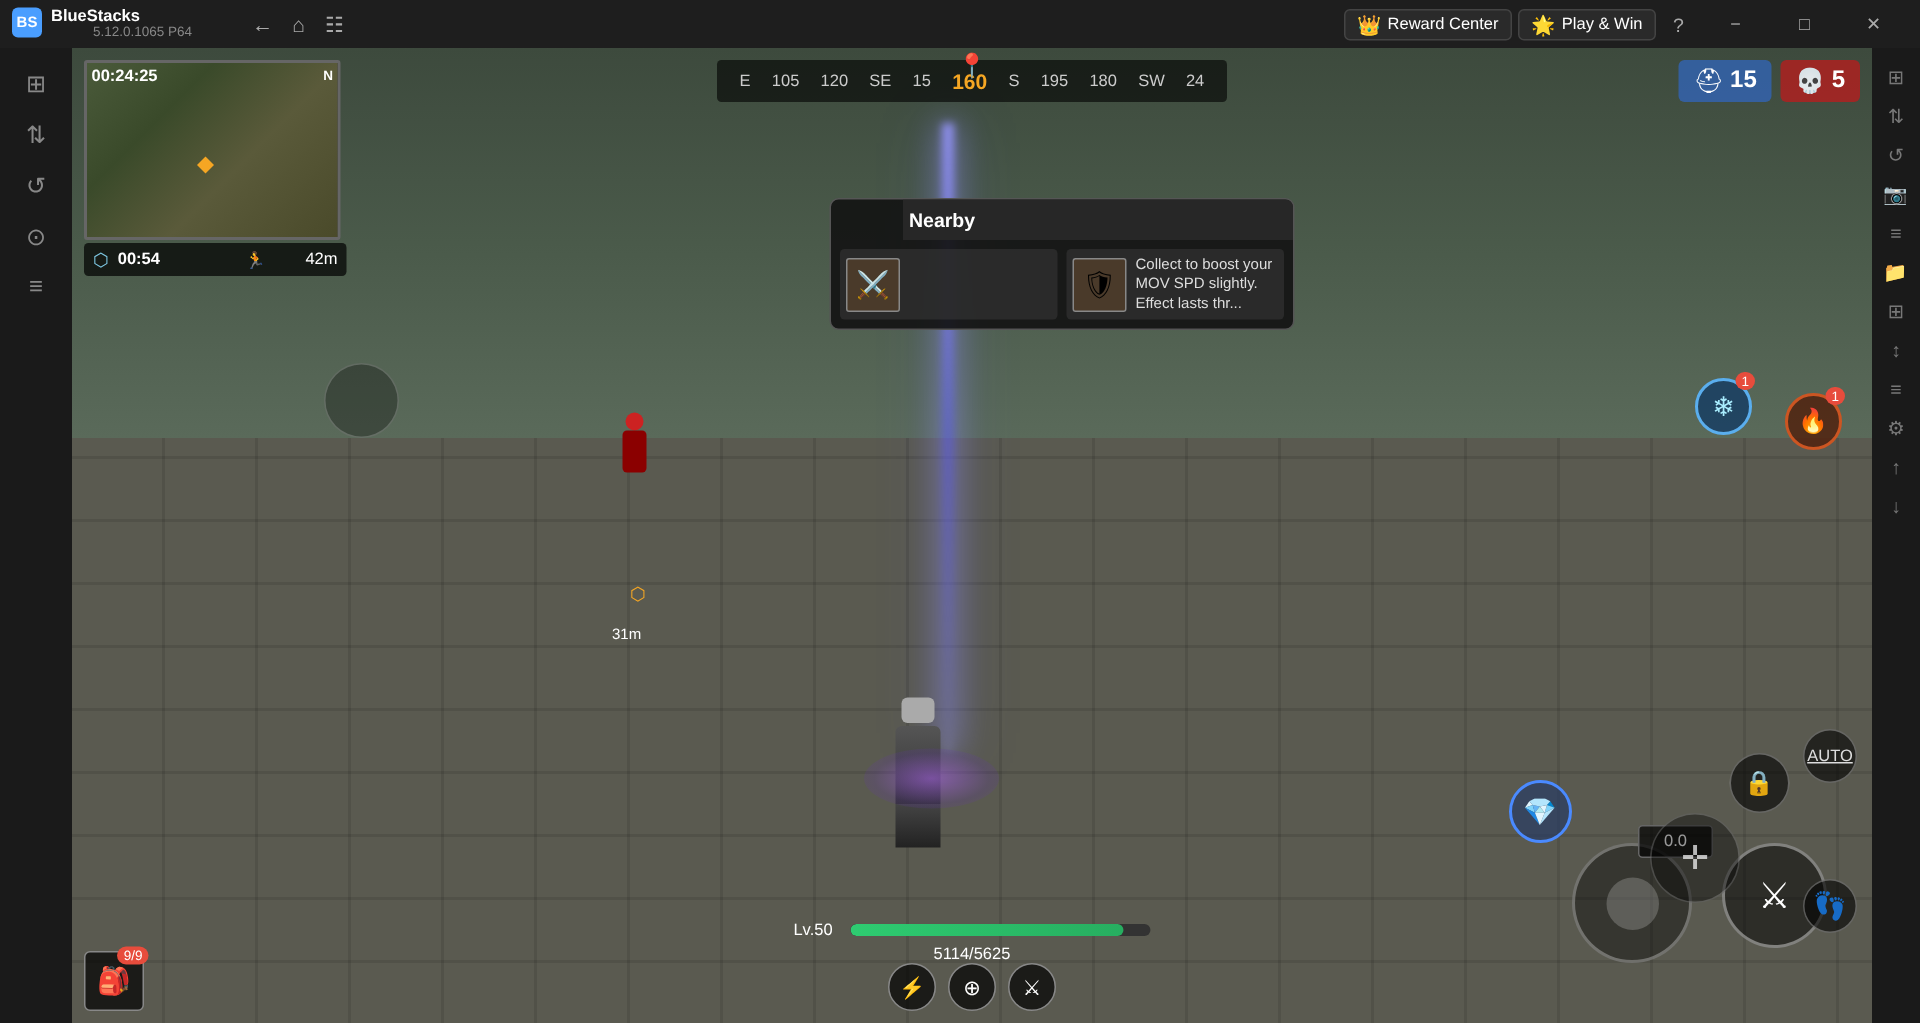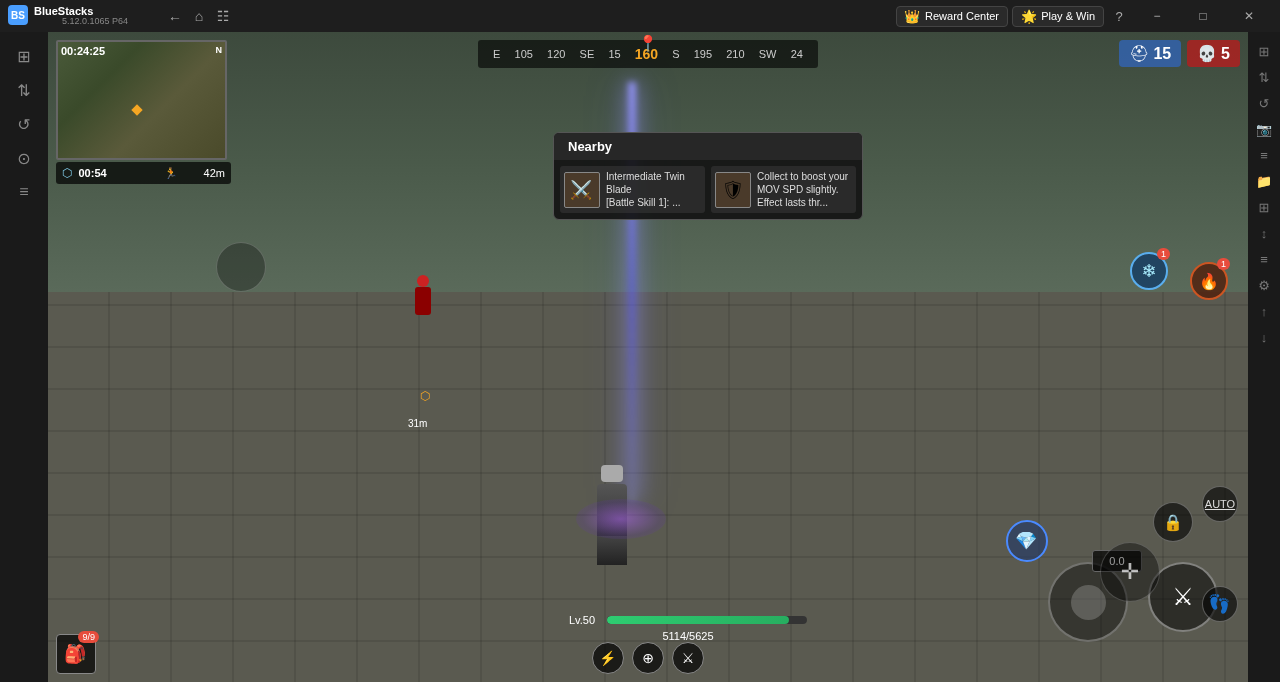--- a/index.html
+++ b/index.html
@@ -285,24 +285,25 @@
       left: 55%;
       transform: translateX(-50%);
       width: 310px;
       background: rgba(20,20,20,0.92);
       border: 1px solid #555;
       border-radius: 6px;
       overflow: hidden;
     }
     #nearby-header {
       background: rgba(40,40,40,0.95);
-      padding: 6px 14px;
+      padding: 6px 4px;
       color: #fff;
       font-size: 13px;
       font-weight: bold;
+      margin-left: 48px;
     }
     #nearby-items {
       display: flex;
       padding: 6px;
       gap: 6px;
     }
     .nearby-item {
       display: flex;
       align-items: center;
       gap: 6px;
@@ -402,21 +403,20 @@
 
     
     #level-bar-area {
       position: absolute;
       bottom: 40px;
       left: 50%;
       transform: translateX(-50%);
       display: flex;
       flex-direction: column;
       gap: 2px;
-      margin-left: 40px;
     }
     #health-bar-container {
       width: 200px; height: 8px;
       background: #333;
       border-radius: 4px;
       overflow: hidden;
     }
     #health-bar {
       height: 100%;
       background: linear-gradient(90deg, #2ecc71, #27ae60);
@@ -718,21 +718,21 @@
 
     <div id="compass-bar">
       <span class="compass-dir">E</span>
       <span class="compass-dir">105</span>
       <span class="compass-dir">120</span>
       <span class="compass-dir">SE</span>
       <span class="compass-dir">15</span>
       <span class="compass-current">160</span>
       <span class="compass-dir">S</span>
       <span class="compass-dir">195</span>
-      <span class="compass-dir">210</span>
+      <span class="compass-dir">180</span>
       <span class="compass-dir">SW</span>
       <span class="compass-dir">24</span>
     </div>
 
     <div style="position:absolute;top:2px;left:50%;transform:translateX(-50%);color:#f5a623;font-size:16px;z-index:10;">📍</div>
 
     <div id="top-right-hud">
       <div id="player-count">
         <span class="helmet-icon">⛑</span>
         <span class="count">15</span>
@@ -741,21 +741,20 @@
         <span class="skull-icon">💀</span>
         <span class="count">5</span>
       </div>
     </div>
 
     <div id="nearby-popup">
       <div id="nearby-header">Nearby</div>
       <div id="nearby-items">
         <div class="nearby-item">
           <div class="nearby-item-icon">⚔️</div>
-          <div class="nearby-item-text">Intermediate Twin Blade<br>[Battle Skill 1]: ...</div>
         </div>
         <div class="nearby-item">
           <div class="nearby-item-icon">🛡</div>
           <div class="nearby-item-text">Collect to boost your MOV SPD slightly. Effect lasts thr...</div>
         </div>
       </div>
     </div>
 
     <div id="enemy">
       <div id="enemy-head"></div>

